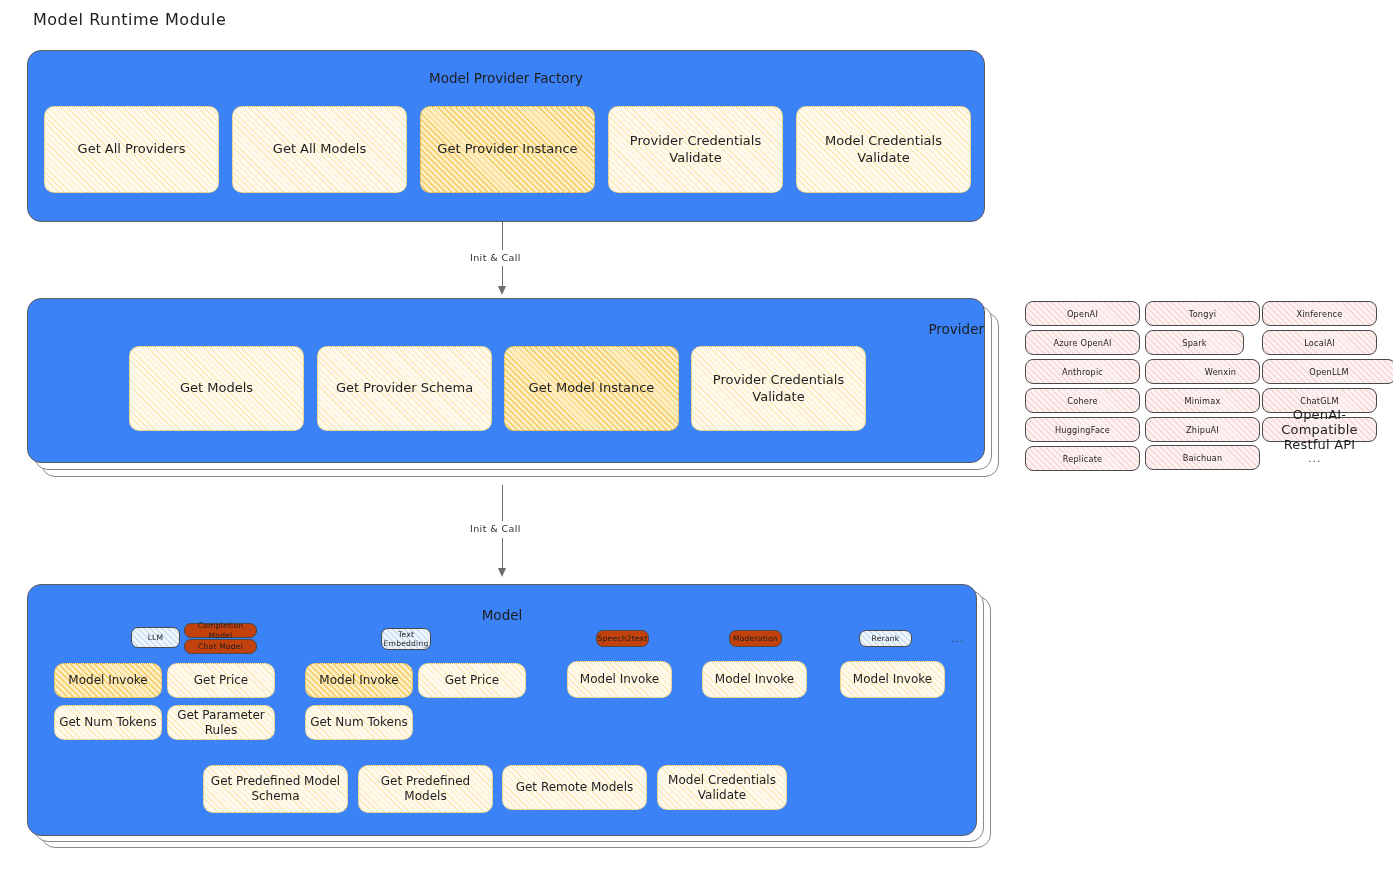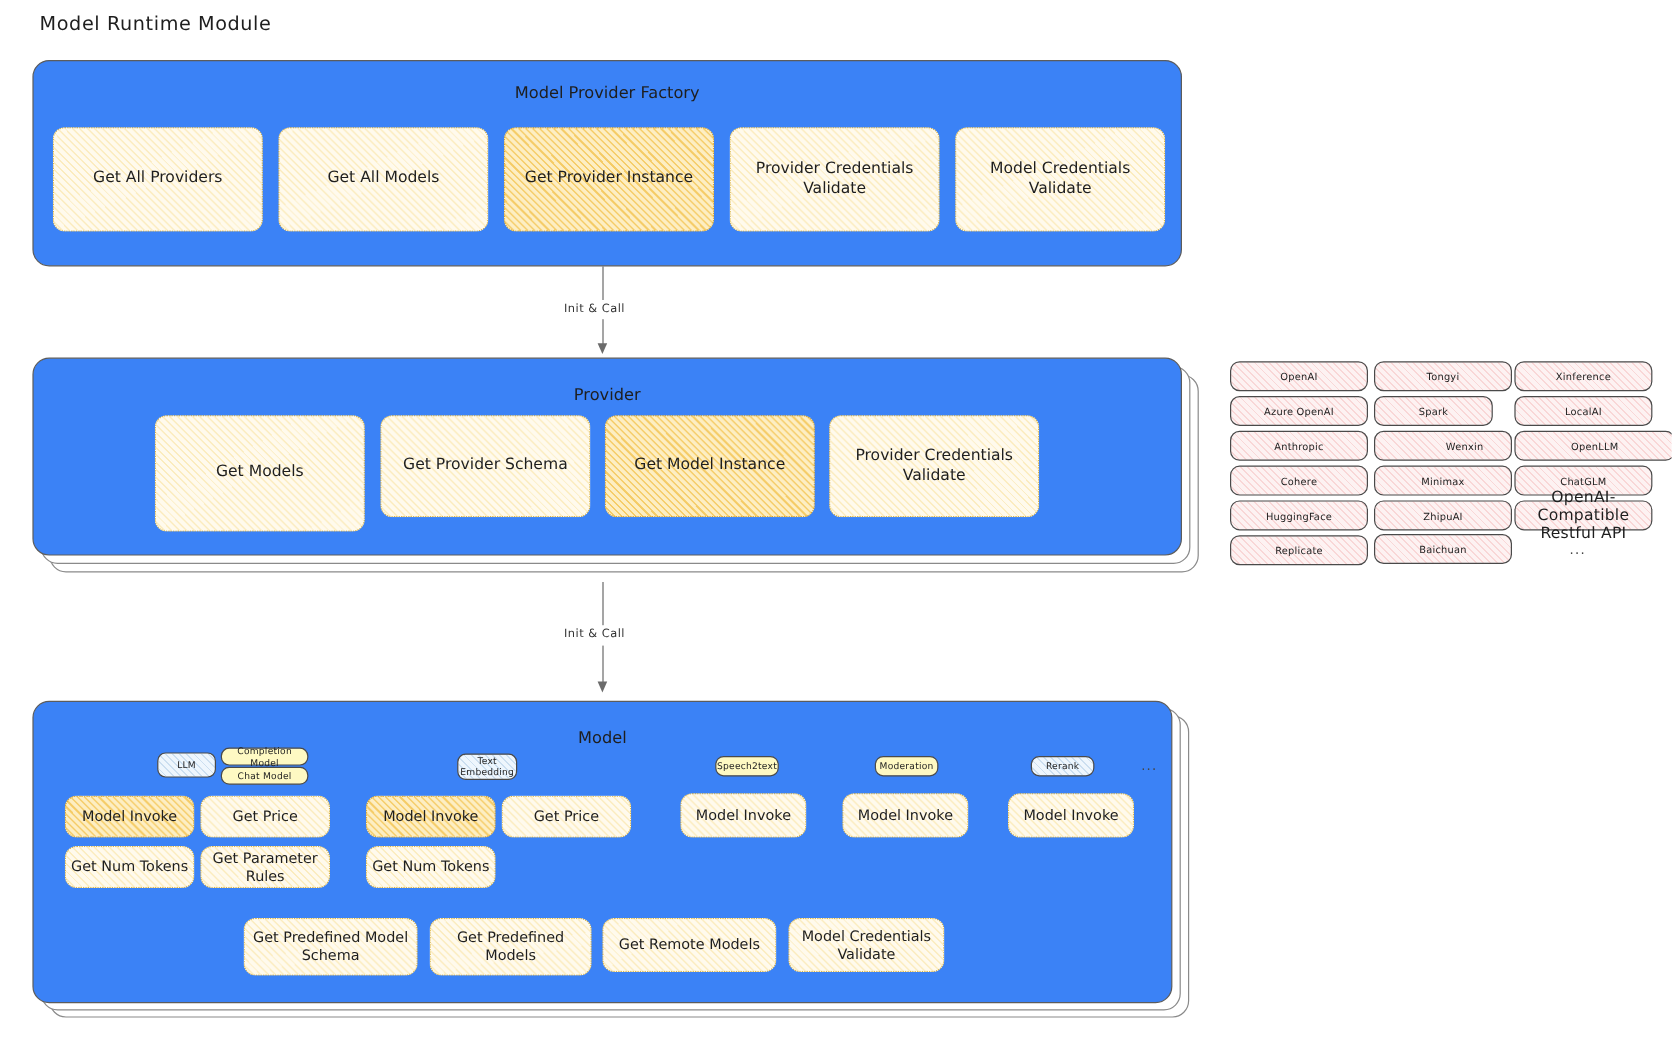--- a/index.html
+++ b/index.html
@@ -74,21 +74,21 @@
   }
   .tag.blue{
     background:
       repeating-linear-gradient(45deg,
         rgba(24,100,171,.16) 0px,
         rgba(24,100,171,.16) 1.1px,
         rgba(255,255,255,0) 1.1px,
         rgba(255,255,255,0) 4.2px),
       #eef6fd;
   }
-  .tag.white{background:#fef9c3;}
+  .tag.white{background:#c2410c;}
 
   .ellipsis{font-size:11px;color:#444;letter-spacing:1px;}
 
   
   .arrow-line{background:#6b6b6b;width:1.2px;}
   .arrow-label{font-size:9.5px;color:#333;background:#fff;padding:0 4px;letter-spacing:.4px;white-space:nowrap;}
   .arrow-head{width:0;height:0;border-left:4.5px solid transparent;border-right:4.5px solid transparent;border-top:9px solid #6b6b6b;}
 </style>
 </head>
 <body>
@@ -106,24 +106,24 @@
 <div class="abs opbox mid" style="left:796px;top:106px;width:175px;height:87px;">Model Credentials Validate</div>
 
 <div class="abs arrow-line" style="left:502px;top:222px;height:28px;"></div>
 <div class="abs arrow-label" style="left:466px;top:252px;">Init &amp; Call</div>
 <div class="abs arrow-line" style="left:502px;top:266px;height:22px;"></div>
 <div class="abs arrow-head" style="left:498px;top:286px;"></div>
 
 <div class="abs panel-shadow" style="left:41px;top:312px;width:958px;height:165px;"></div>
 <div class="abs panel-shadow" style="left:34px;top:305px;width:958px;height:165px;"></div>
 <div class="abs panel" style="left:27px;top:298px;width:958px;height:165px;">
-  <div class="panel-title" style="top:22px;">Provider</div>
+  <div class="panel-title" style="top:22px;text-align:right;">Provider</div>
 </div>
 
-<div class="abs opbox mid" style="left:129px;top:346px;width:175px;height:97px;">Get Models</div>
+<div class="abs opbox mid" style="left:129px;top:346px;width:175px;height:85px;">Get Models</div>
 <div class="abs opbox mid" style="left:317px;top:346px;width:175px;height:85px;">Get Provider Schema</div>
 <div class="abs opbox mid hl" style="left:504px;top:346px;width:175px;height:85px;">Get Model Instance</div>
 <div class="abs opbox mid" style="left:691px;top:346px;width:175px;height:85px;">Provider Credentials Validate</div>
 
 <div class="abs chip" style="left:1025px;top:301px;width:115px;height:25px;">OpenAI</div>
 <div class="abs chip" style="left:1025px;top:330px;width:115px;height:25px;">Azure OpenAI</div>
 <div class="abs chip" style="left:1025px;top:359px;width:115px;height:25px;">Anthropic</div>
 <div class="abs chip" style="left:1025px;top:388px;width:115px;height:25px;">Cohere</div>
 <div class="abs chip" style="left:1025px;top:417px;width:115px;height:25px;">HuggingFace</div>
 <div class="abs chip" style="left:1025px;top:446px;width:115px;height:25px;">Replicate</div>

